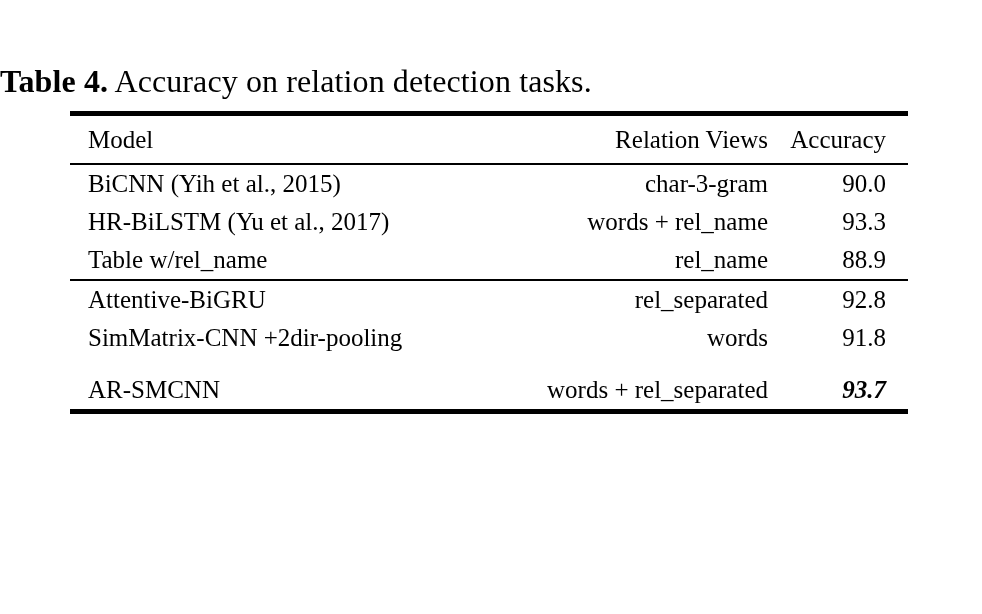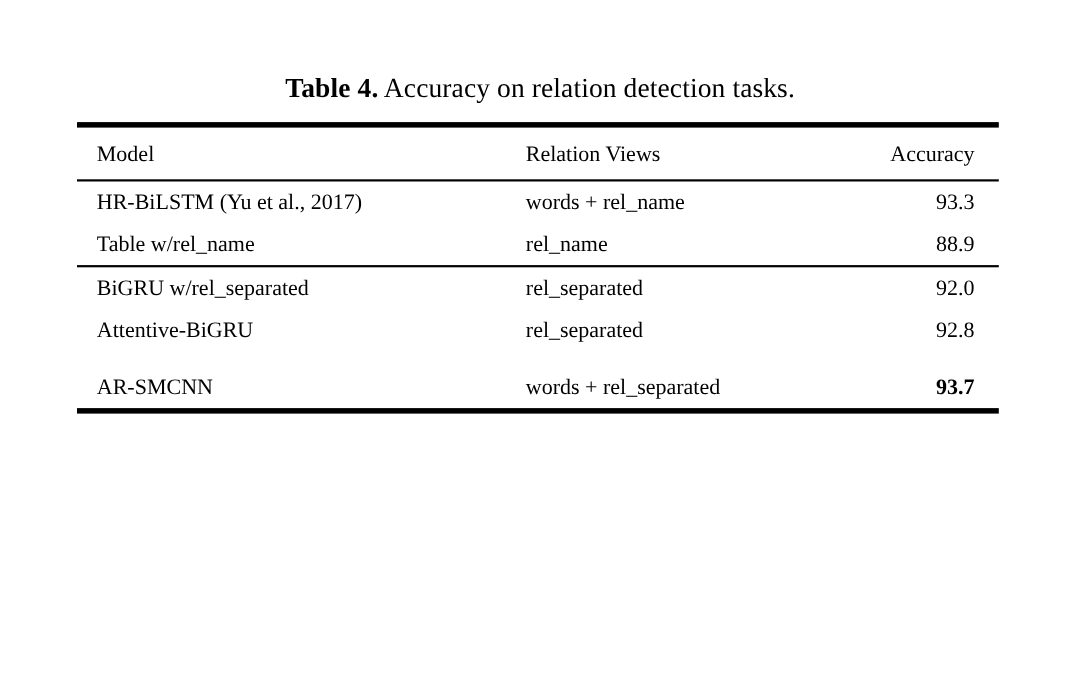--- a/index.html
+++ b/index.html
@@ -21,22 +21,21 @@
     width: 982px;
     height: 614px;
   }
 
   
   .caption {
     position: absolute;
     left: 0;
     top: 66px;
     width: 982px;
-    text-align: center;
-    font-size: 25px;
+    font-size: 32px;
     line-height: 30px;
     letter-spacing: 0.1px;
     white-space: nowrap;
   }
   .caption .caption-label {
     font-weight: bold;
   }
   .caption .caption-text {
     font-weight: normal;
   }
@@ -46,21 +45,21 @@
     position: absolute;
     left: 70px;
     top: 111px;
     width: 838px;
   }
 
   table.booktab {
     border-collapse: collapse;
     width: 838px;
     table-layout: fixed;
-    font-size: 20px;
+    font-size: 25px;
   }
 
   table.booktab col.col-model      { width: 408px; }
   table.booktab col.col-views      { width: 290px; }
   table.booktab col.col-accuracy   { width: 140px; }
 
   .rule-top td {
     padding: 0;
     height: 5px;
     background: #000000;
@@ -97,31 +96,31 @@
   tr.spaced-row td {
     padding-top: 17px;
   }
 
   td.c-model {
     text-align: left;
     padding-left: 18px !important;
     white-space: nowrap;
   }
   td.c-views {
-    text-align: left;
+    text-align: right;
     white-space: nowrap;
   }
   td.c-accuracy {
     text-align: right;
     white-space: nowrap;
     padding-right: 22px !important;
   }
   tr.head-row td.c-model { padding-left: 18px !important; }
 
-  .bold-val { font-weight: bold; }
+  .bold-val { font-weight: bold; font-style: italic; }
 </style>
 </head>
 <body>
 
 <div class="page">
 
   <div class="caption">
     <span class="caption-label">Table 4.</span><span class="caption-text"> Accuracy on relation detection tasks.</span>
   </div>
 
@@ -138,42 +137,47 @@
           </tr>
         <tr class="head-row">
           <td class="c-model">Model</td>
           <td class="c-views">Relation Views</td>
           <td class="c-accuracy">Accuracy</td>
         </tr>
         <tr class="rule-thin">
             <td colspan="3"></td>
           </tr>
 
+      <tr class="data-row">
+            <td class="c-model">BiCNN (Yih et al., 2015)</td>
+            <td class="c-views">char-3-gram</td>
+            <td class="c-accuracy">90.0</td>
+          </tr>
           <tr class="data-row">
             <td class="c-model">HR-BiLSTM (Yu et al., 2017)</td>
             <td class="c-views">words + rel_name</td>
             <td class="c-accuracy">93.3</td>
           </tr>
           <tr class="data-row">
             <td class="c-model">Table w/rel_name</td>
             <td class="c-views">rel_name</td>
             <td class="c-accuracy">88.9</td>
           </tr>
           <tr class="rule-thin">
             <td colspan="3"></td>
           </tr>
           <tr class="data-row">
-            <td class="c-model">BiGRU w/rel_separated</td>
-            <td class="c-views">rel_separated</td>
-            <td class="c-accuracy">92.0</td>
-          </tr>
-          <tr class="data-row">
             <td class="c-model">Attentive-BiGRU</td>
             <td class="c-views">rel_separated</td>
             <td class="c-accuracy">92.8</td>
+          </tr>
+          <tr class="data-row">
+            <td class="c-model">SimMatrix-CNN +2dir-pooling</td>
+            <td class="c-views">words</td>
+            <td class="c-accuracy">91.8</td>
           </tr>
           <tr class="data-row spaced-row">
             <td class="c-model">AR-SMCNN</td>
             <td class="c-views">words + rel_separated</td>
             <td class="c-accuracy bold-val">93.7</td>
           </tr>
           <tr class="rule-bottom">
             <td colspan="3"></td>
           </tr>
         </tbody>

